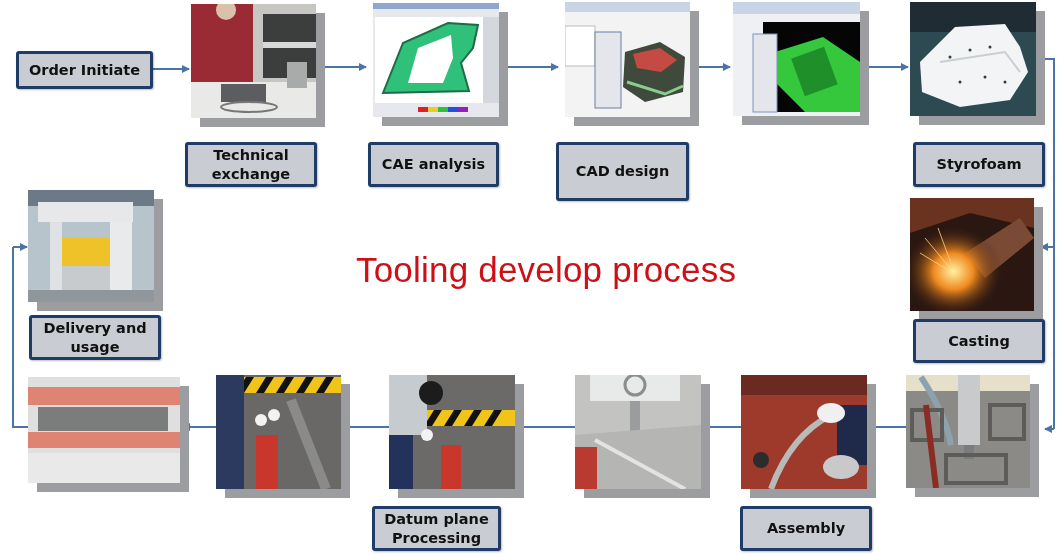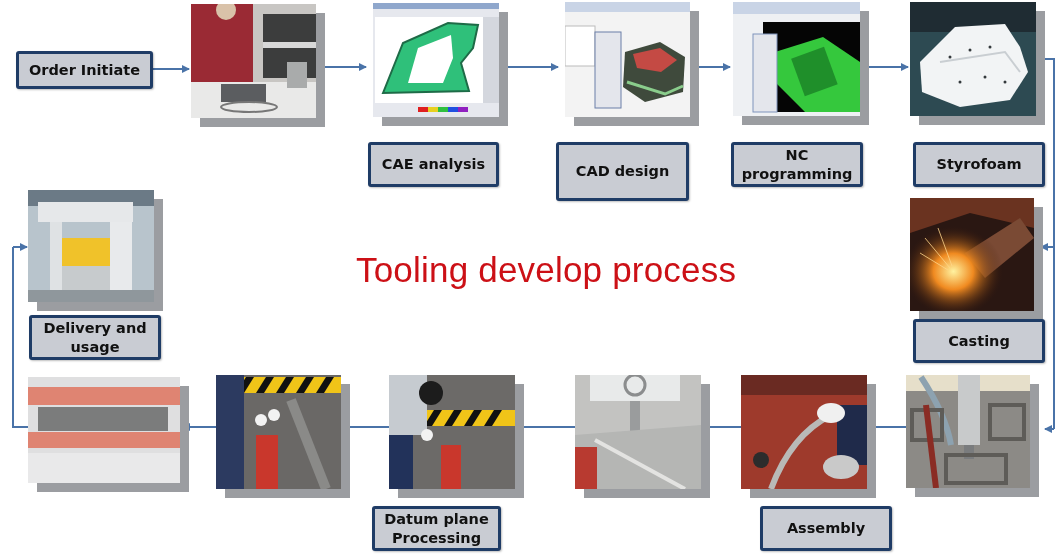--- a/index.html
+++ b/index.html
@@ -130,29 +130,29 @@
             <circle cx="60" cy="48" r="1.5"></circle>
             <circle cx="80" cy="45" r="1.5"></circle>
         <circle cx="50" cy="80" r="1.5"></circle>
             <circle cx="75" cy="75" r="1.5"></circle>
             <circle cx="95" cy="80" r="1.5"></circle>
       </g>
     </svg>
       </div>
   </div>
 
+  <div class="label" style="left:185px;top:142px;width:132px;height:45px;">
+    <span>Technical
+exchange</span>
+  </div>
   <div class="label" style="left:368px;top:142px;width:131px;height:45px;">
     <span>CAE analysis</span>
   </div>
   <div class="label" style="left:556px;top:142px;width:133px;height:59px;">
     <span>CAD design</span>
-  </div>
-  <div class="label" style="left:731px;top:142px;width:132px;height:45px;">
-    <span>NC
-programming</span>
   </div>
   <div class="label" style="left:913px;top:142px;width:132px;height:45px;">
     <span>Styrofoam</span>
   </div>
 
   <div class="photo" style="left:910px;top:198px;width:124px;height:113px;">
     <div class="shadow"></div>
     <div class="img">
         <svg viewBox="0 0 124 113" preserveAspectRatio="none">
       <defs>
@@ -304,17 +304,17 @@
       </g>
       <path d="M20 30 L30 113" stroke="#8a2c24" stroke-width="6"></path>
     </svg>
       </div>
   </div>
 
   <div class="label" style="left:372px;top:506px;width:129px;height:45px;">
     <span>Datum plane
 Processing</span>
   </div>
-  <div class="label" style="left:740px;top:506px;width:132px;height:45px;margin-left:20px;">
+  <div class="label" style="left:740px;top:506px;width:132px;height:45px;">
     <span>Assembly</span>
   </div>
 
 </div>
 
 </body></html>

